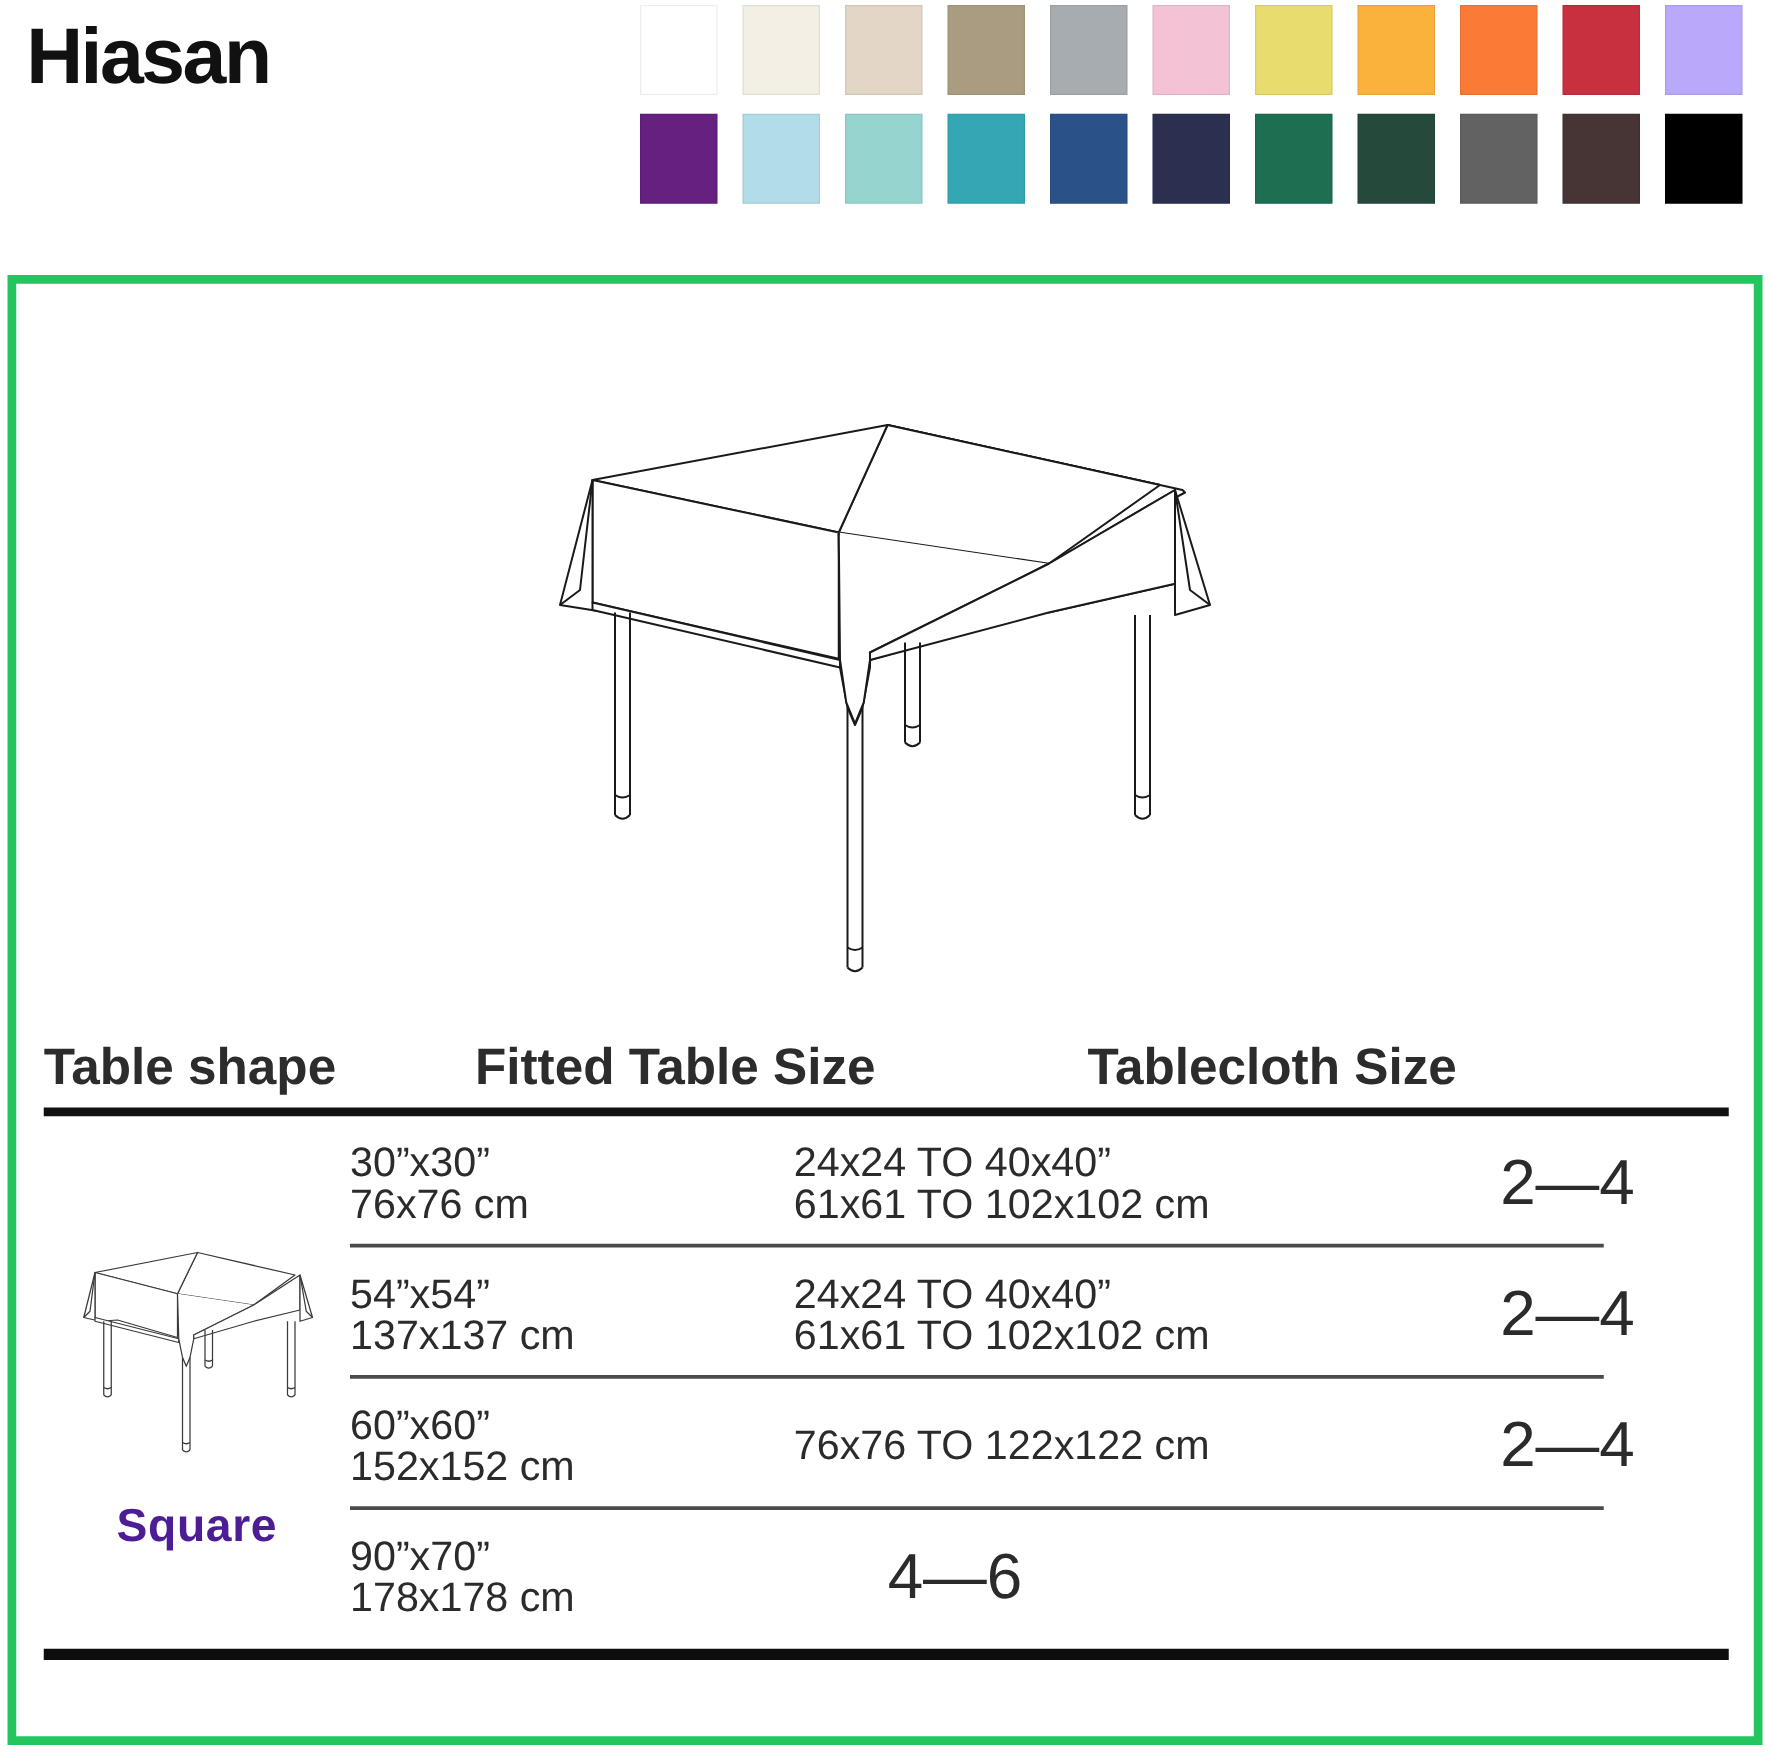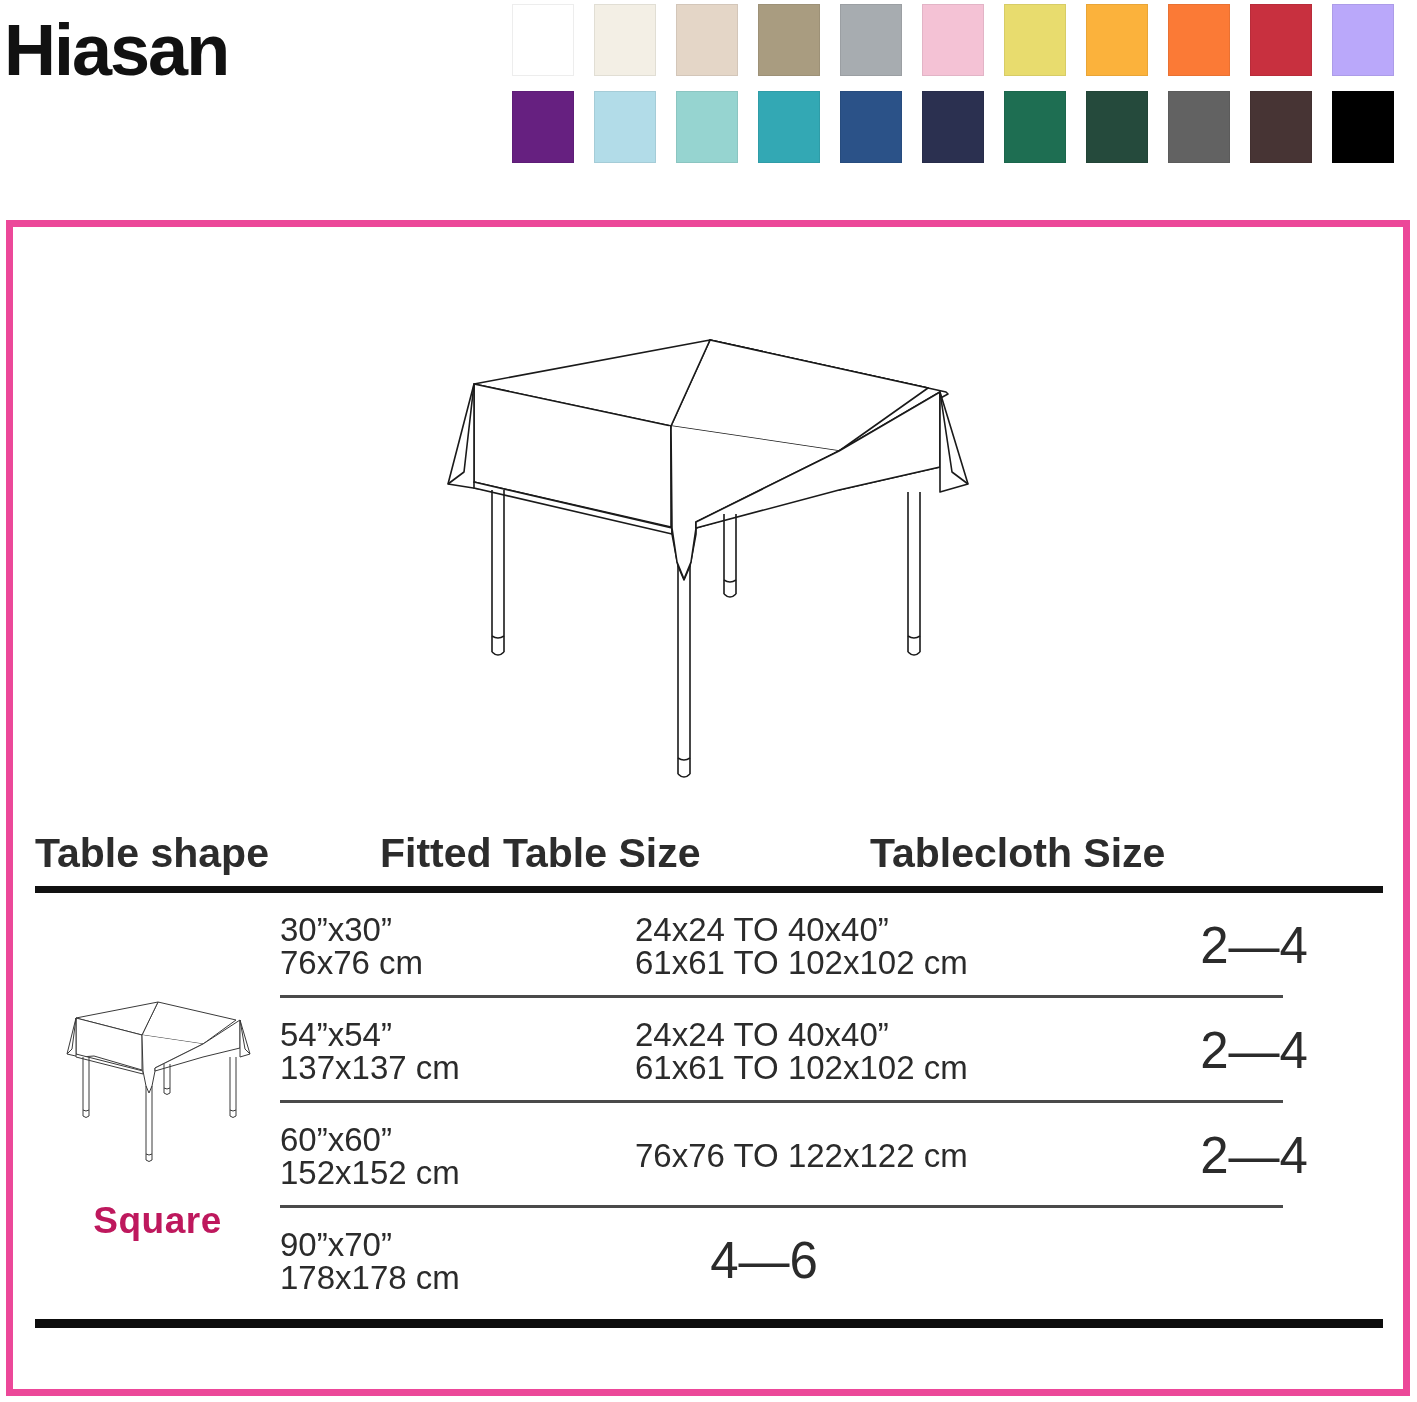--- a/index.html
+++ b/index.html
@@ -8,42 +8,42 @@
     background:#ffffff;
     font-family:"Liberation Sans", sans-serif;
     overflow:hidden;
   }
   #page { position:relative; width:1417px; height:1402px; background:#fff; }
 
   
   #header { position:absolute; left:0; top:0; width:1417px; height:185px; }
 
   #brand-logo {
-    position:absolute; left:4px; top:14px;
+    position:absolute; left:21px; top:14px;
     font-family:"Liberation Sans", sans-serif;
-    font-size:72px; font-weight:700; line-height:1;
+    font-size:63px; font-weight:700; line-height:1;
     letter-spacing:-2px; color:#111111;
   }
 
   #swatch-grid {
     position:absolute; left:512px; top:4px;
     width:900px;
   }
   .swatch-row { display:flex; gap:20px; margin-bottom:15px; }
   .swatch {
     width:62px; height:72px;
     flex:0 0 62px;
     border:1px solid rgba(0,0,0,0.07);
   }
 
   
   #panel {
     position:absolute; left:6px; top:220px;
     width:1404px; height:1176px;
-    border:7px solid #ec4899;
+    border:7px solid #22c55e;
     background:#ffffff;
   }
 
   
   #hero { position:absolute; left:0; top:95px; width:100%; height:470px; }
   #hero svg { display:block; margin:0 auto; }
 
   
   #spec-table {
     position:absolute; left:22px; top:585px;
@@ -70,21 +70,21 @@
 
   
   .shape-cell {
     width:345px;
     display:flex; flex-direction:column;
     align-items:center; justify-content:center;
     padding-top:30px;
   }
   .shape-cell svg { display:block; }
   .shape-label {
-    font-size:37px; font-weight:700; color:#be185d;
+    font-size:37px; font-weight:700; color:#4c1d95;
     margin-top:26px; letter-spacing:0.5px;
   }
 
   .rows-area { flex:1; display:flex; flex-direction:column; }
 
   .srow {
     display:flex; align-items:center;
     height:105px;
     position:relative;
   }

